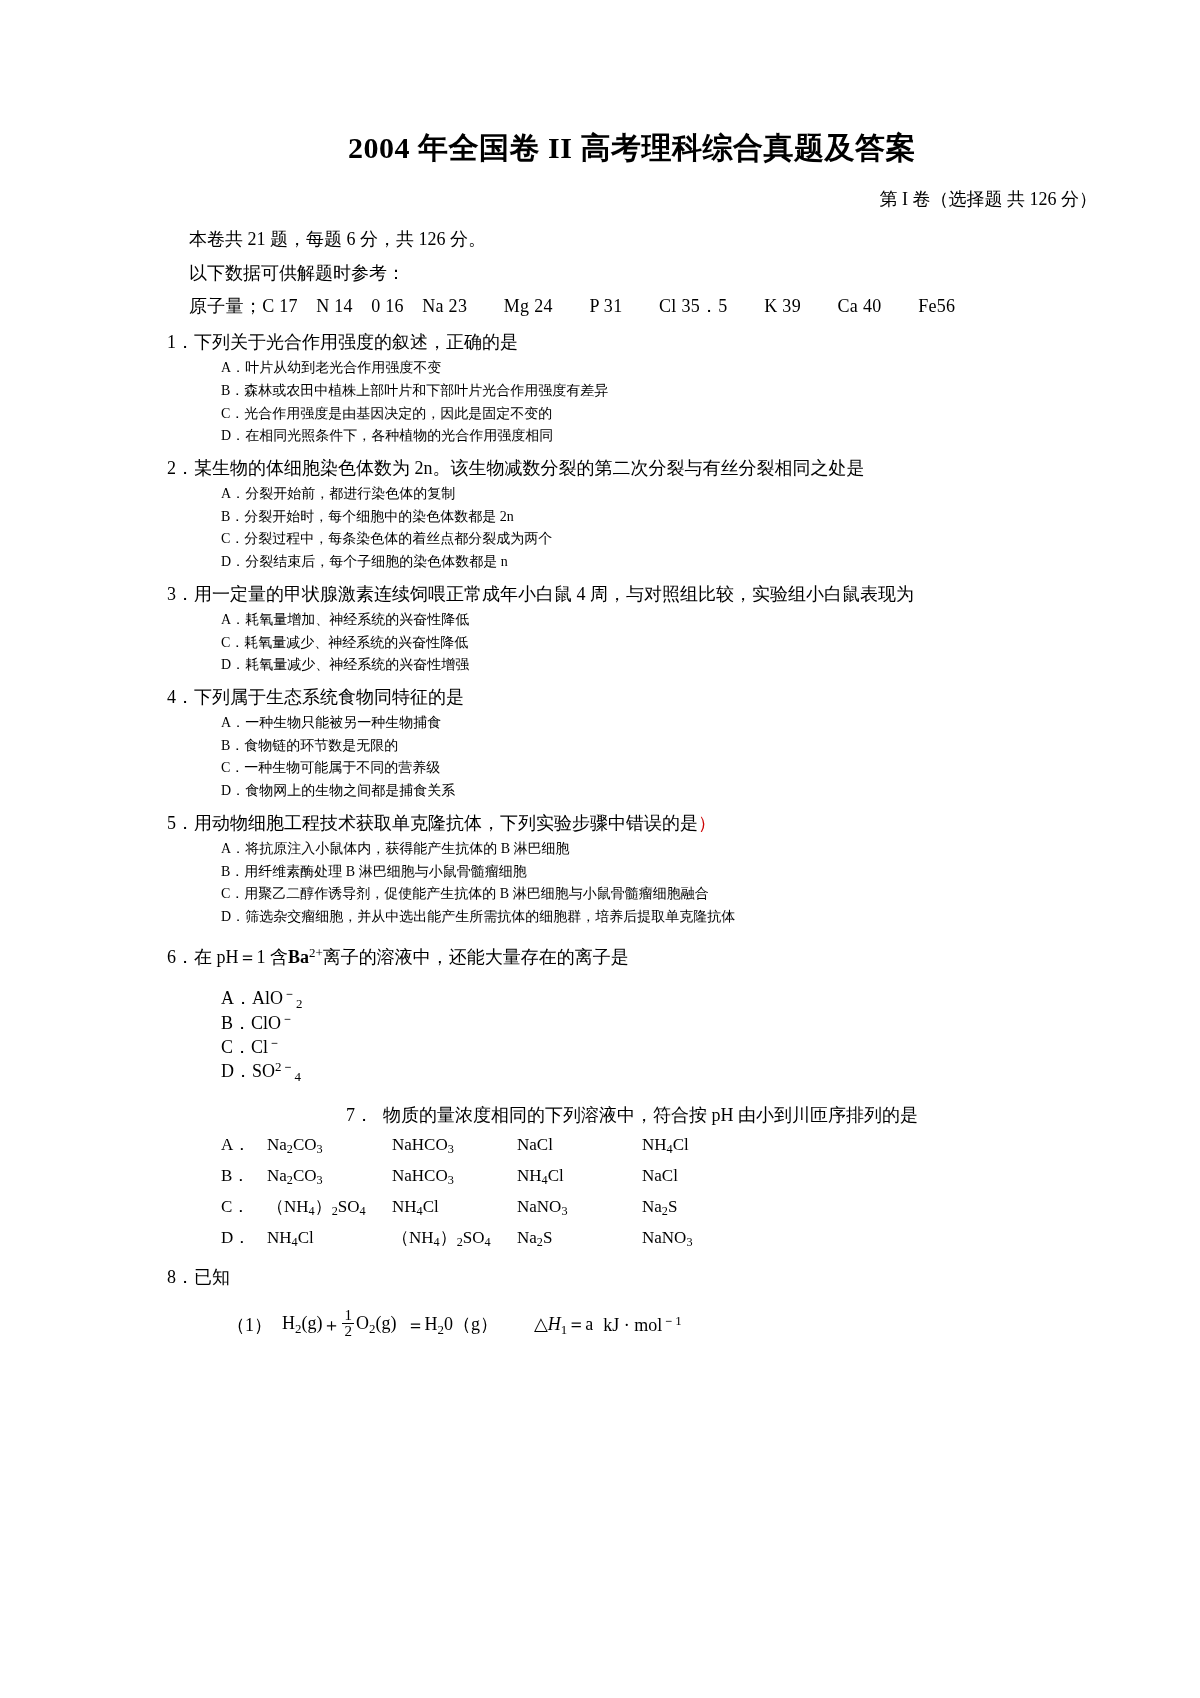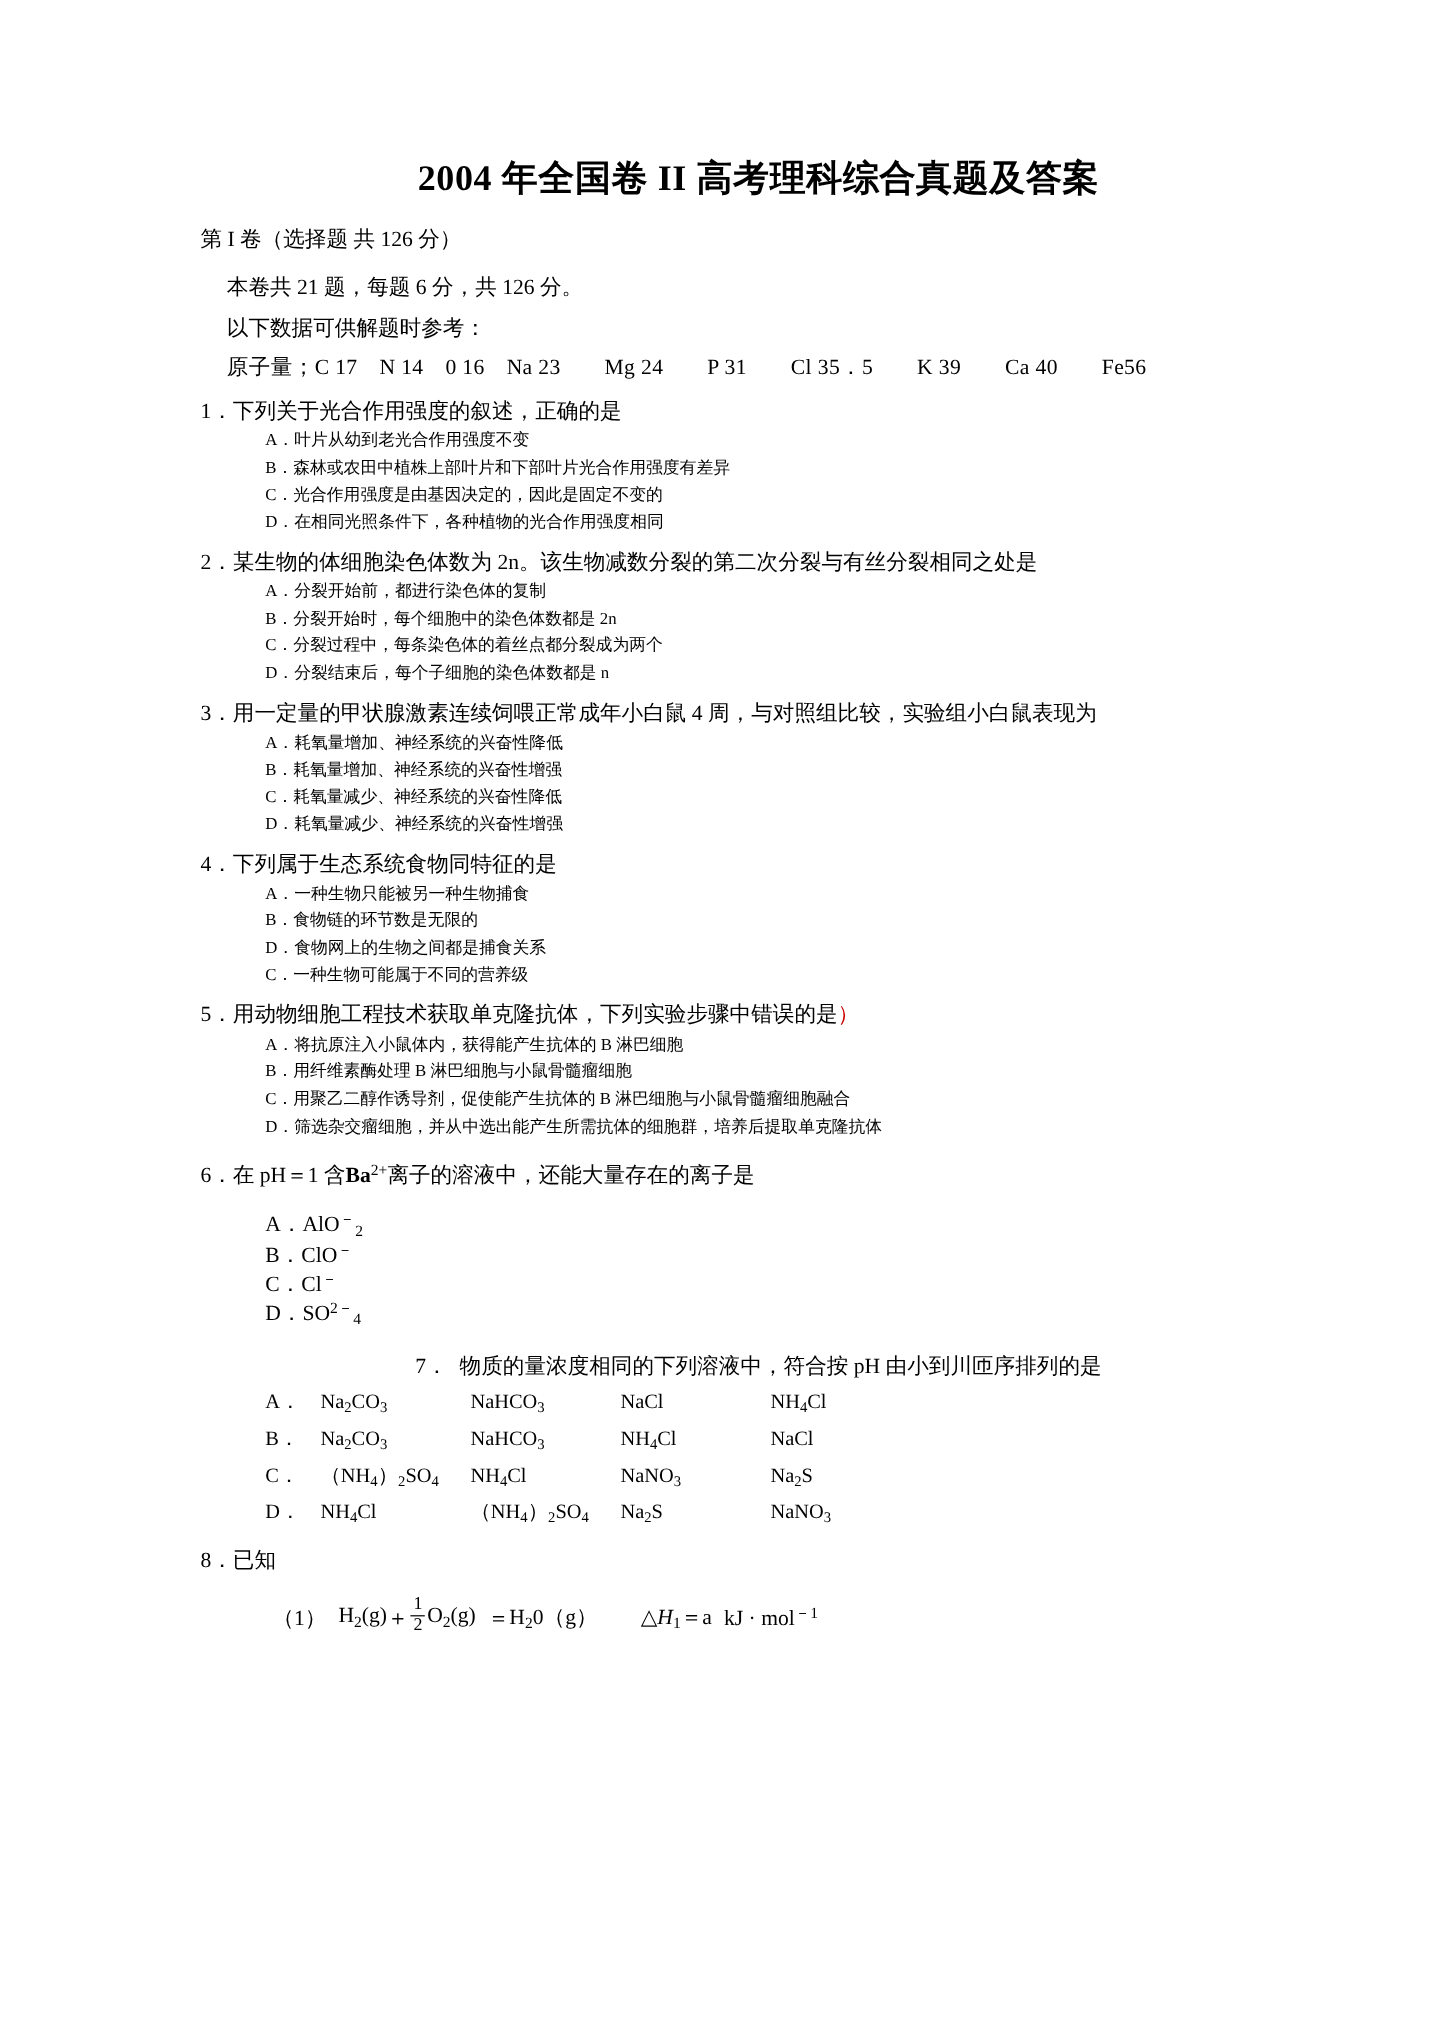--- a/index.html
+++ b/index.html
@@ -24,21 +24,21 @@
   }
   .doc-title {
     text-align: center;
     font-size: 30px;
     font-weight: bold;
     letter-spacing: 0.5px;
     margin: 0 0 18px 0;
     font-family: "Liberation Serif", "DejaVu Serif", serif;
   }
   .doc-subtitle {
-    text-align: left;
+    text-align: right;
     font-size: 18px;
     margin: 0 0 14px 0;
   }
   .para {
     font-size: 18px;
     line-height: 1.65;
     margin: 0 0 4px 0;
   }
   .indent-1 { padding-left: 22px; }
   .indent-atoms { padding-left: 22px; letter-spacing: 0.3px; }
@@ -135,31 +135,30 @@
   </div>
   <div class="opt"><span class="opt-label">A．</span><span>分裂开始前，都进行染色体的复制</span></div>
   <div class="opt"><span class="opt-label">B．</span><span>分裂开始时，每个细胞中的染色体数都是 2n</span></div>
   <div class="opt"><span class="opt-label">C．</span><span>分裂过程中，每条染色体的着丝点都分裂成为两个</span></div>
   <div class="opt"><span class="opt-label">D．</span><span>分裂结束后，每个子细胞的染色体数都是 n</span></div>
 
   <div class="q">
     <span>3．</span><span>用一定量的甲状腺激素连续饲喂正常成年小白鼠 4 周，与对照组比较，实验组小白鼠表现为</span>
   </div>
   <div class="opt"><span class="opt-label">A．</span><span>耗氧量增加、神经系统的兴奋性降低</span></div>
-  <div class="opt"><span class="opt-label">B．</span><span>耗氧量增加、神经系统的兴奋性增强</span></div>
   <div class="opt"><span class="opt-label">C．</span><span>耗氧量减少、神经系统的兴奋性降低</span></div>
   <div class="opt"><span class="opt-label">D．</span><span>耗氧量减少、神经系统的兴奋性增强</span></div>
 
   <div class="q">
     <span>4．</span><span>下列属于生态系统食物同特征的是</span>
   </div>
   <div class="opt"><span class="opt-label">A．</span><span>一种生物只能被另一种生物捕食</span></div>
   <div class="opt"><span class="opt-label">B．</span><span>食物链的环节数是无限的</span></div>
+  <div class="opt"><span class="opt-label">C．</span><span>一种生物可能属于不同的营养级</span></div>
   <div class="opt"><span class="opt-label">D．</span><span>食物网上的生物之间都是捕食关系</span></div>
-  <div class="opt"><span class="opt-label">C．</span><span>一种生物可能属于不同的营养级</span></div>
 
   <div class="q">
     <span>5．</span><span>用动物细胞工程技术获取单克隆抗体，下列实验步骤中错误的是</span><span class="red">）</span>
   </div>
   <div class="opt"><span class="opt-label">A．</span><span>将抗原注入小鼠体内，获得能产生抗体的 B 淋巴细胞</span></div>
   <div class="opt"><span class="opt-label">B．</span><span>用纤维素酶处理 B 淋巴细胞与小鼠骨髓瘤细胞</span></div>
   <div class="opt"><span class="opt-label">C．</span><span>用聚乙二醇作诱导剂，促使能产生抗体的 B 淋巴细胞与小鼠骨髓瘤细胞融合</span></div>
   <div class="opt"><span class="opt-label">D．</span><span>筛选杂交瘤细胞，并从中选出能产生所需抗体的细胞群，培养后提取单克隆抗体</span></div>
 
   <div class="q" style="margin-top:14px;">

